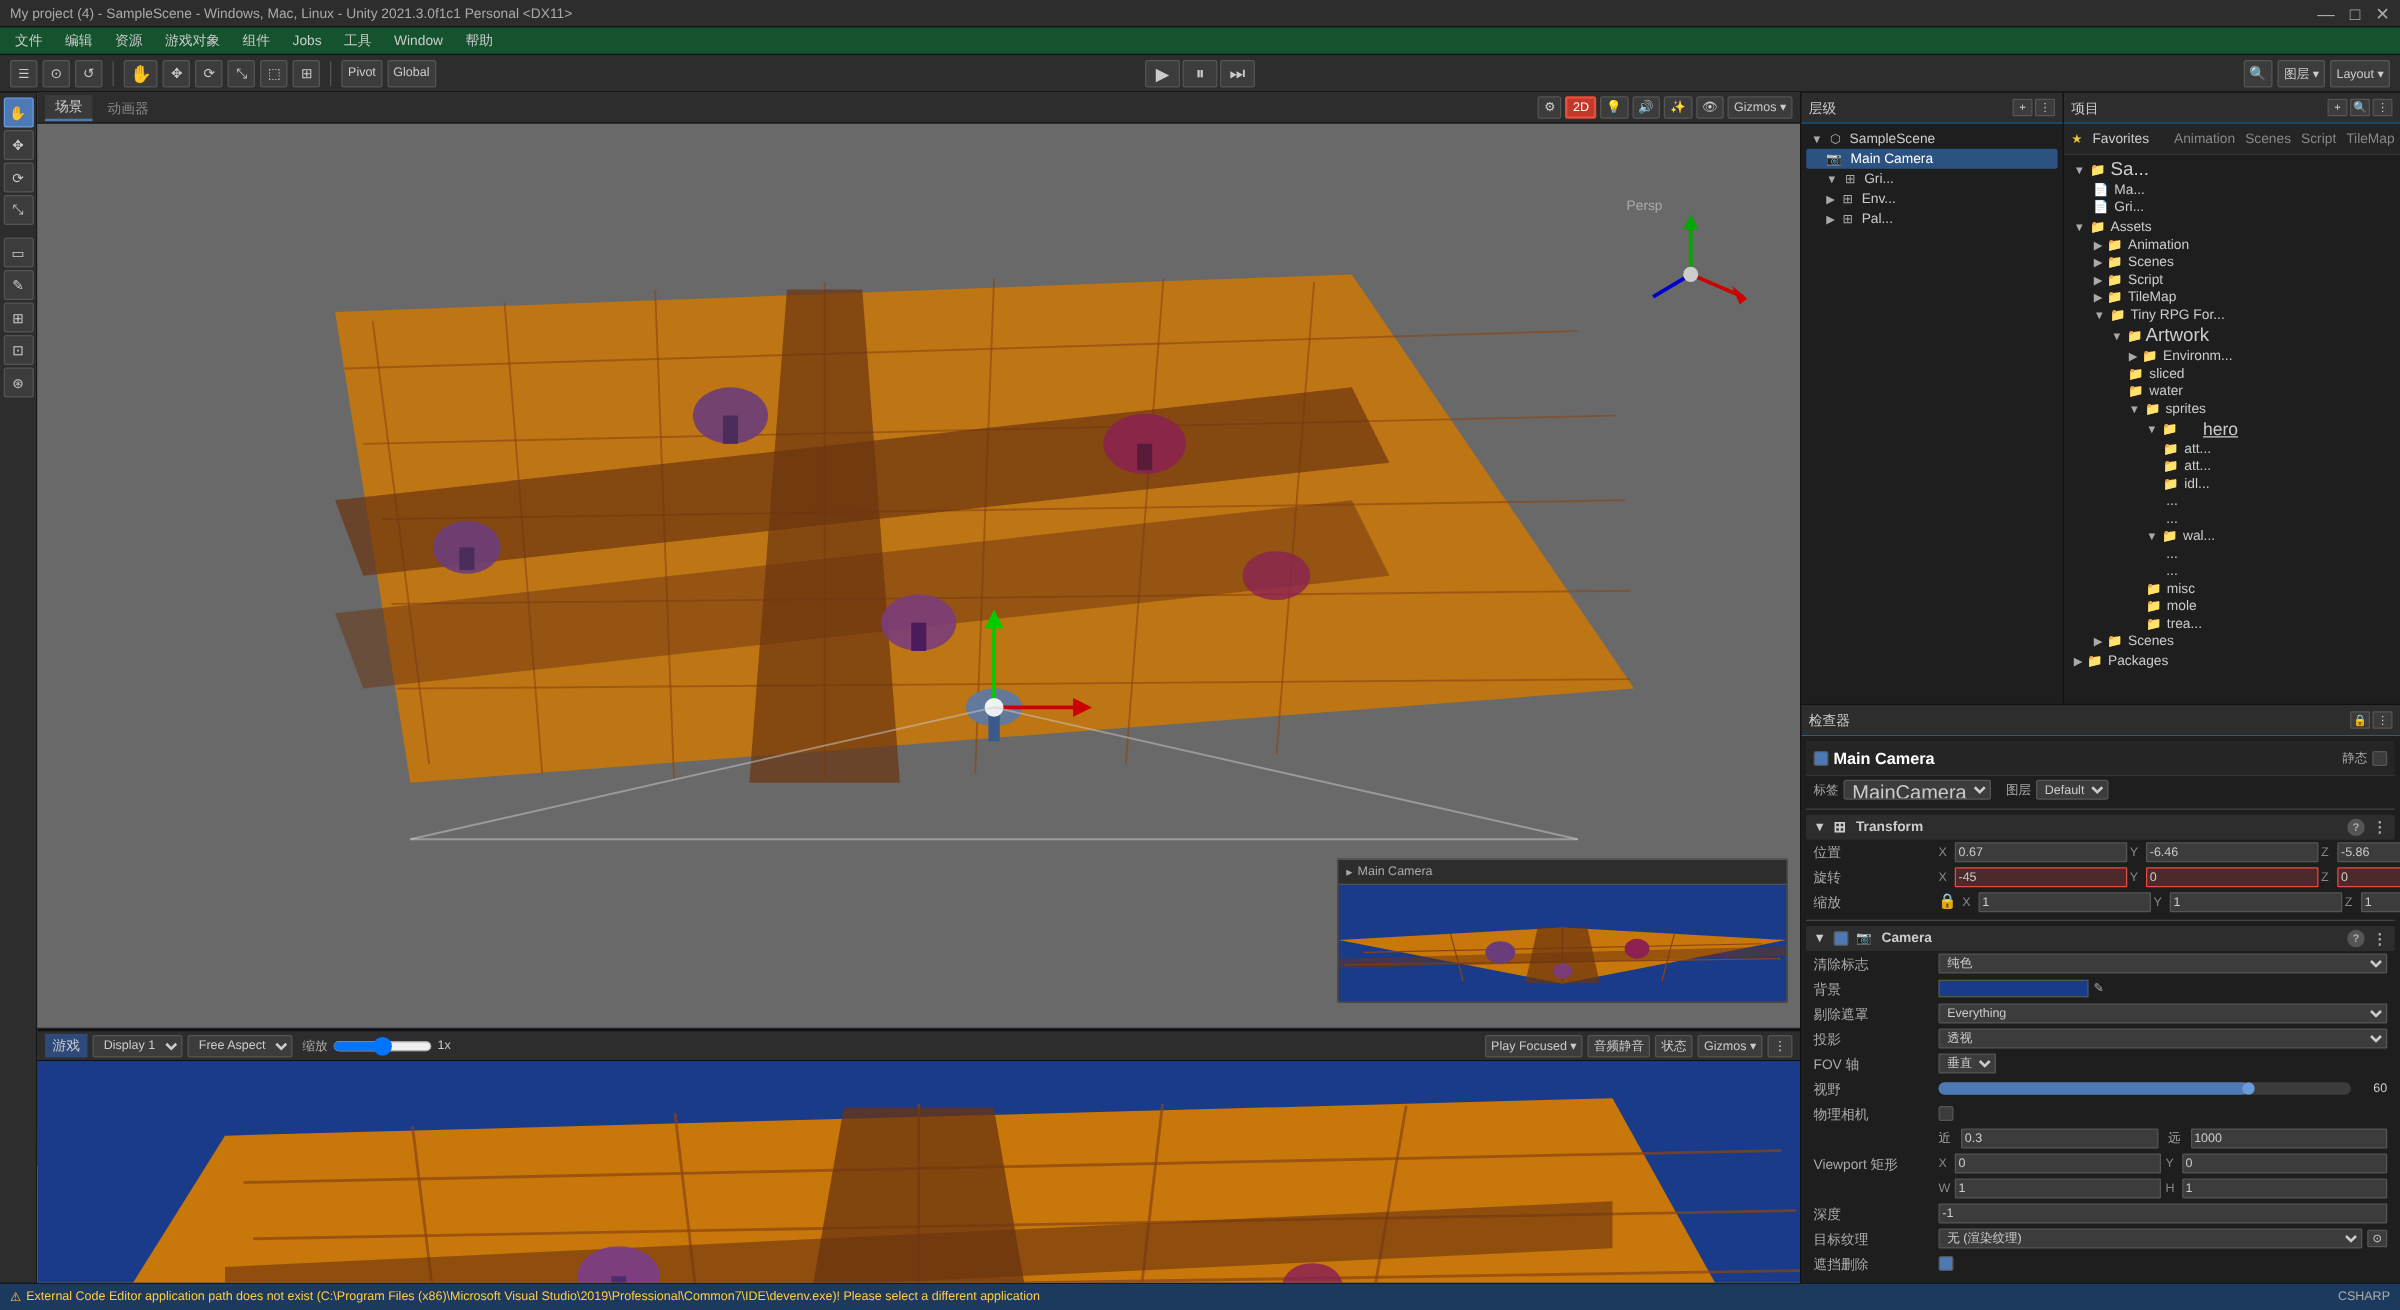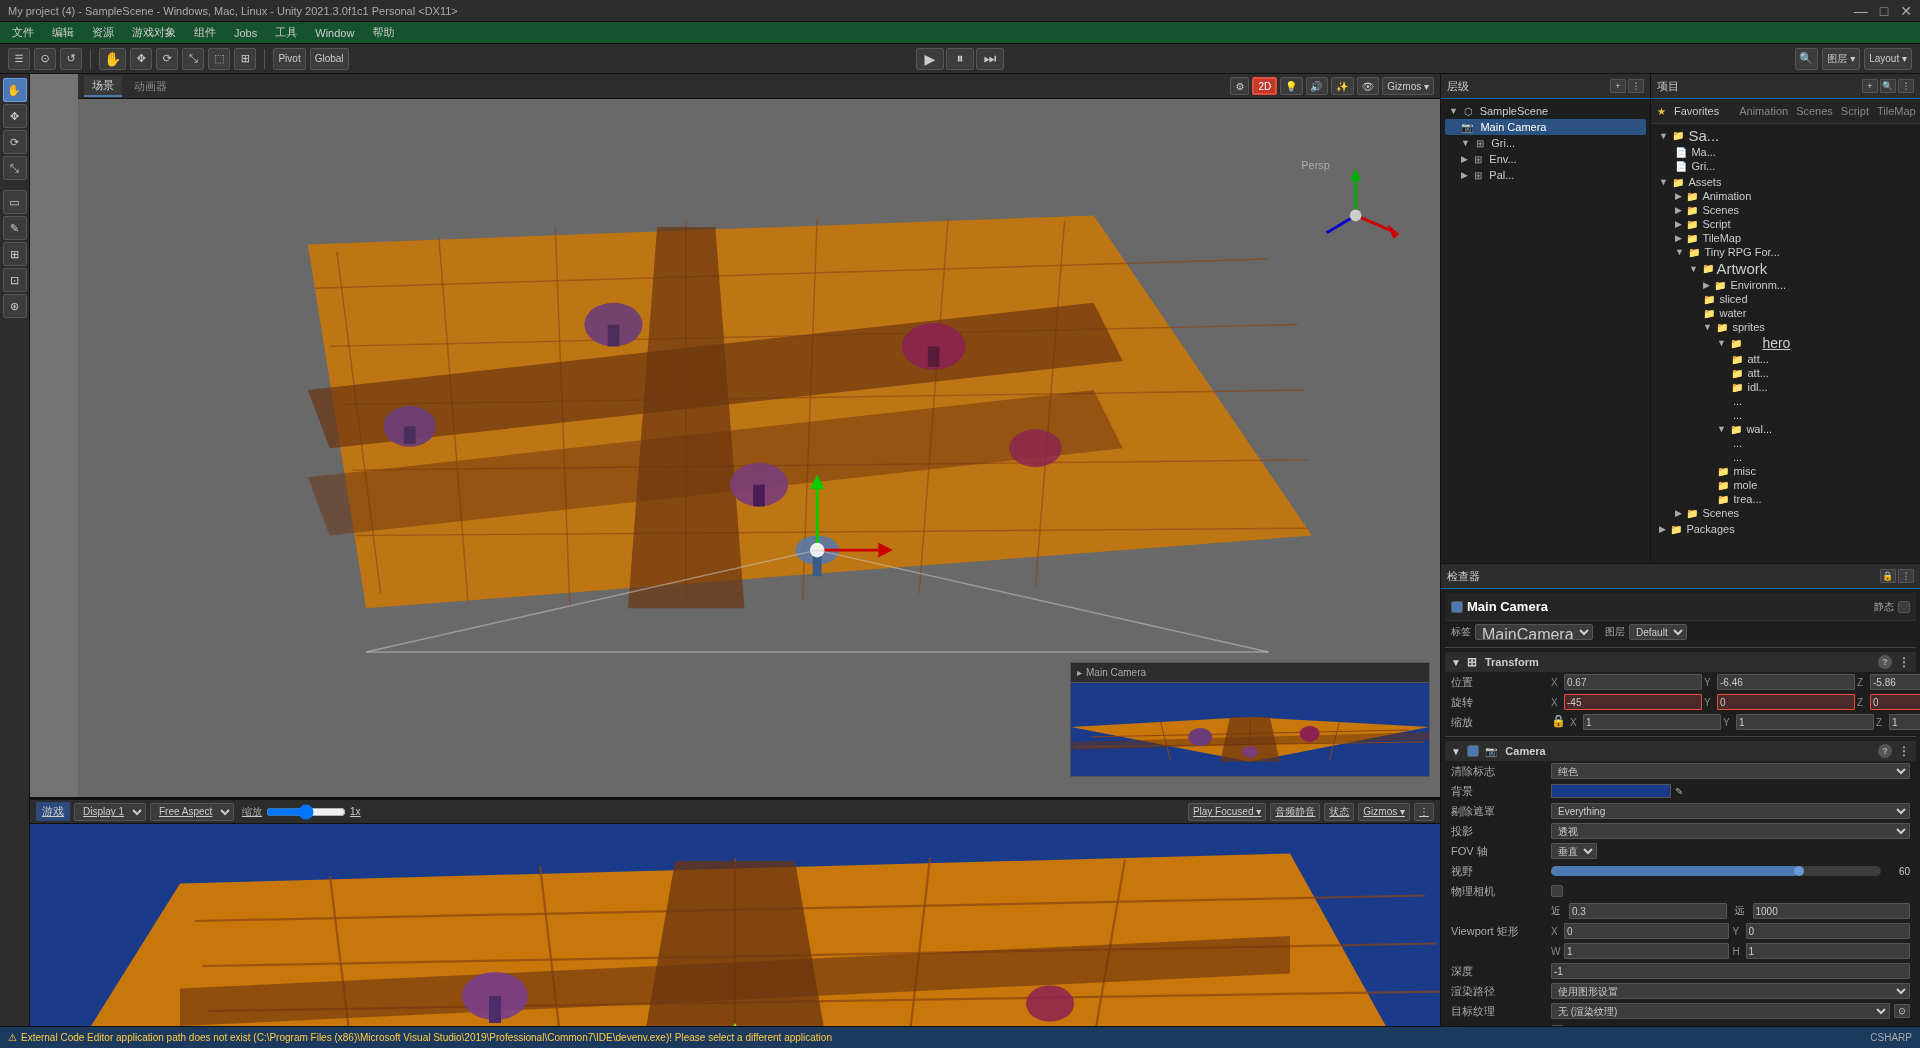--- a/index.html
+++ b/index.html
@@ -26,35 +26,35 @@
     
     
     #left-panel { width: 30px; background: #2d2d2d; border-right: 1px solid #111; display: flex; flex-direction: column; align-items: center; padding: 4px 0; gap: 2px; }
     .tool-btn { width: 24px; height: 24px; background: #3c3c3c; border: 1px solid #555; border-radius: 2px; color: #ccc; font-size: 11px; cursor: pointer; display: flex; align-items: center; justify-content: center; }
     .tool-btn.active { background: #4d7ab5; border-color: #6b9ee8; }
     
     
     #views-area { flex: 1; display: flex; flex-direction: column; }
     
     
-    #scene-view { flex: 1; position: relative; background: #737373; border-bottom: 1px solid #111; padding-left: 48px; }
+    #scene-view { flex: 1; position: relative; background: #737373; border-bottom: 1px solid #111; }
     #scene-toolbar { height: 25px; background: #2d2d2d; border-bottom: 1px solid #111; display: flex; align-items: center; padding: 0 6px; gap: 4px; }
     .scene-tab { padding: 2px 8px; font-size: 11px; color: #ccc; cursor: pointer; }
     .scene-tab.active { background: #3a3a3a; border-bottom: 2px solid #4d7ab5; }
     .scene-btn { height: 18px; min-width: 18px; background: #3c3c3c; border: 1px solid #555; border-radius: 2px; color: #ccc; font-size: 10px; cursor: pointer; display: flex; align-items: center; justify-content: center; padding: 0 4px; }
     .scene-btn.active-2d { background: #c0392b; border: 2px solid #e74c3c; }
     #scene-canvas { width: 100%; height: calc(100% - 25px); position: relative; overflow: hidden; }
     
     
     #camera-preview { position: absolute; bottom: 30px; right: 20px; width: 360px; height: 110px; background: #1a1a2e; border: 1px solid #555; }
     #camera-preview-title { height: 18px; background: #2d2d2d; border-bottom: 1px solid #555; display: flex; align-items: center; padding: 0 6px; font-size: 10px; color: #aaa; }
     
     
     #game-view { height: 250px; position: relative; background: #2d4a7a; border-top: 1px solid #111; }
-    #game-toolbar { height: 25px; background: #2d2d2d; border-bottom: 1px solid #111; display: flex; align-items: center; padding: 0 6px; gap: 4px; text-decoration: underline; }
+    #game-toolbar { height: 25px; background: #2d2d2d; border-bottom: 1px solid #111; display: flex; align-items: center; padding: 0 6px; gap: 4px; }
     .game-tab { padding: 2px 8px; font-size: 11px; color: #ccc; cursor: pointer; }
     .game-tab.active { background: #2d4a7a; }
     .game-canvas { width: 100%; height: calc(100% - 25px); background: linear-gradient(to bottom, #1a3a6b 0%, #2244aa 35%, #c8770a 35%, #d4891a 100%); position: relative; overflow: hidden; }
     
     
     #right-panels { width: 480px; display: flex; flex-direction: column; border-left: 1px solid #111; }
     
     
     #top-right { height: 480px; display: flex; border-bottom: 1px solid #111; }
     #hierarchy-panel { width: 200px; border-right: 1px solid #111; display: flex; flex-direction: column; }
@@ -753,26 +753,20 @@
                 <input class="field-input" type="text" value="1" style="">
               </div>
             </div>
           </div>
 
           <div class="inspector-row">
             <span class="inspector-label">深度</span>
             <input class="field-input" type="text" style="width: 60px;" value="-1">
           </div>
 
-          <div class="inspector-row">
-            <span class="inspector-label">渲染路径</span>
-            <select class="inspector-dropdown">
-              <option>使用图形设置</option>
-            </select>
-          </div>
 
           <div class="inspector-row">
             <span class="inspector-label">目标纹理</span>
             <div style="display:flex; align-items:center; gap:4px; flex:1;">
               <select class="inspector-dropdown">
                 <option>无 (渲染纹理)</option>
               </select>
               <button class="tiny-btn">⊙</button>
             </div>
           </div>

